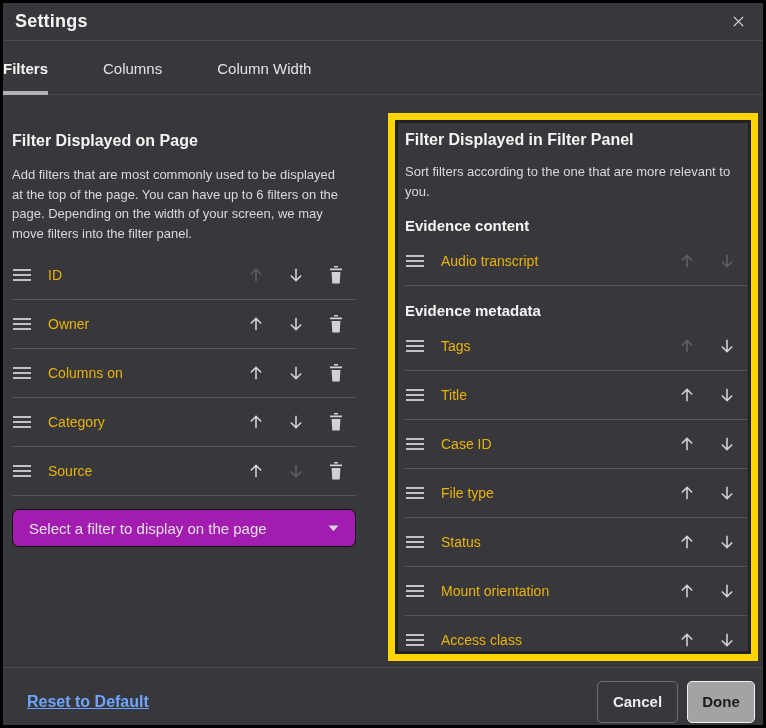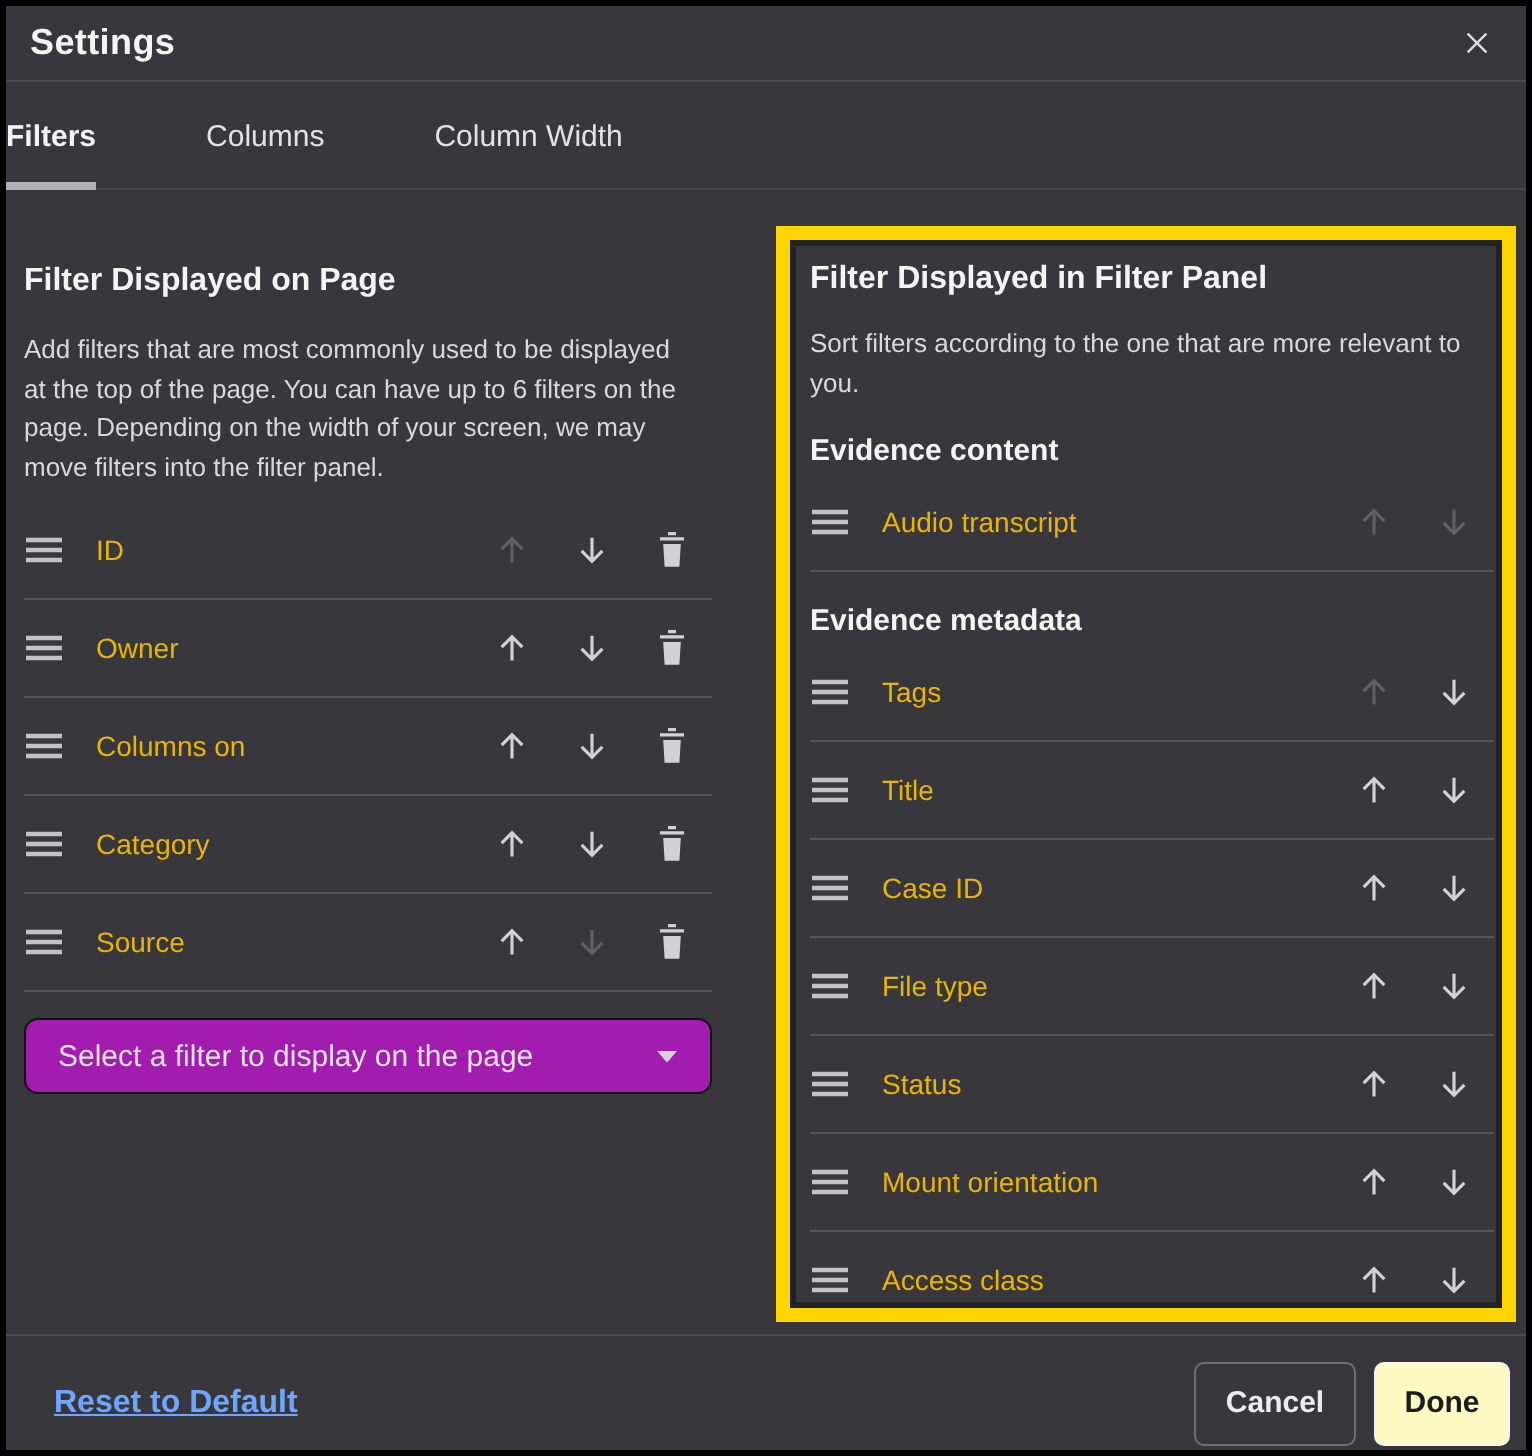--- a/index.html
+++ b/index.html
@@ -45,21 +45,21 @@
   .group-heading{font-size:15px;font-weight:bold;color:#f4f4f4;line-height:19px;margin:15px 0 0;}
   .right-content .rows{margin-top:2px;}
   
   .ftr{position:absolute;left:0;right:0;bottom:0;height:58px;border-top:1px solid #4e4e52;
        display:flex;align-items:center;padding:10px 8px 0 24px;box-sizing:border-box;}
   .reset-link{font-size:16px;font-weight:bold;color:#6ea6ff;text-decoration:underline;cursor:pointer;}
   .btns{margin-left:auto;display:flex;gap:9px;}
   .btn{height:42px;border-radius:5px;font-size:15px;font-weight:bold;font-family:inherit;cursor:pointer;
        display:flex;align-items:center;justify-content:center;box-sizing:border-box;}
   .btn-cancel{width:81px;background:transparent;border:1px solid #6f6f73;color:#ececf0;}
-  .btn-done{width:68px;background:#fef9c3;border:1px solid #f2f2f2;color:#1c1c1e;}
+  .btn-done{width:68px;background:#a3a3a3;border:1px solid #f2f2f2;color:#1c1c1e;}
   svg{display:block;}
 </style>
 </head>
 <body>
 
 <div class="dialog">
 
   <div class="hdr">
     <span class="title">Settings</span>
     <button class="close-btn">

